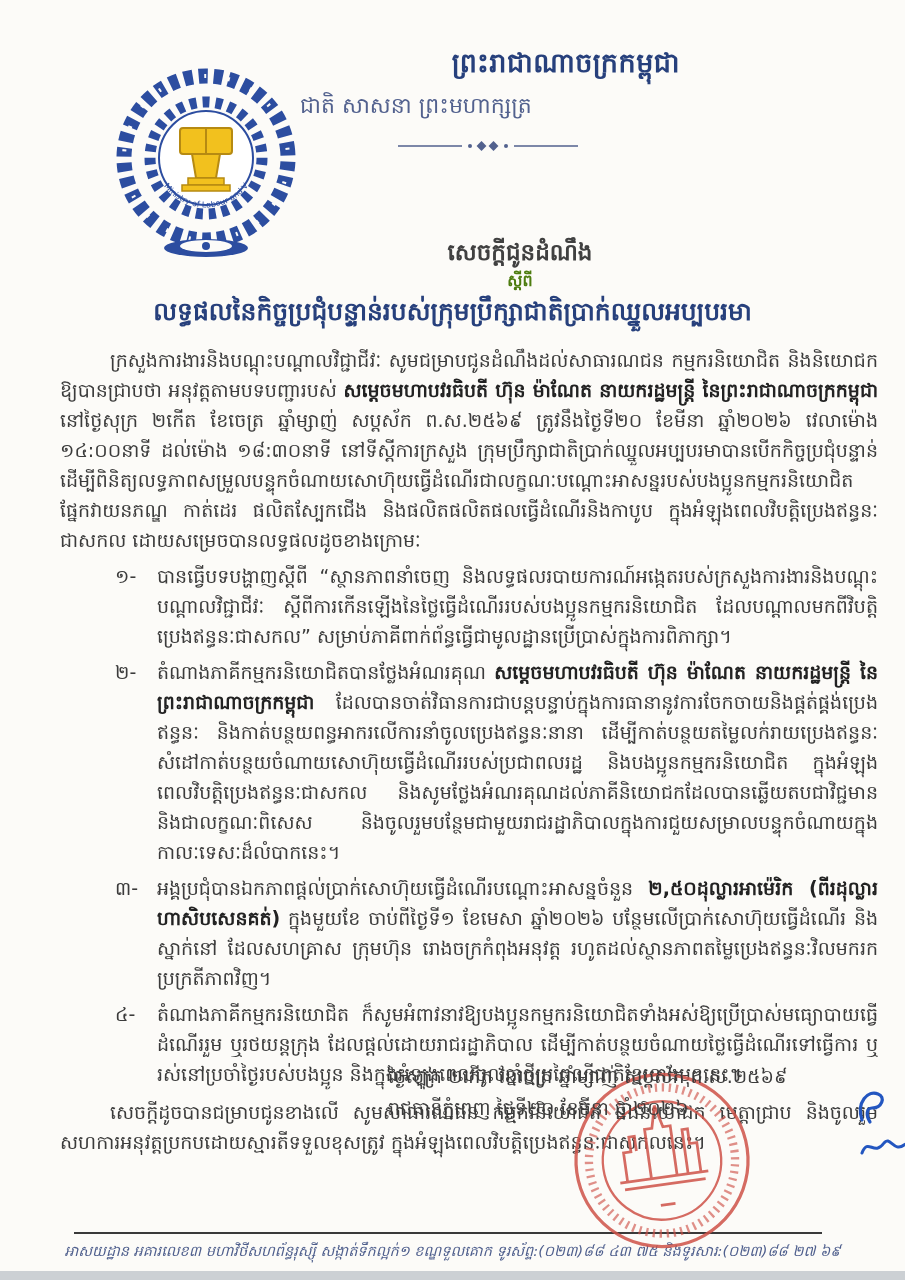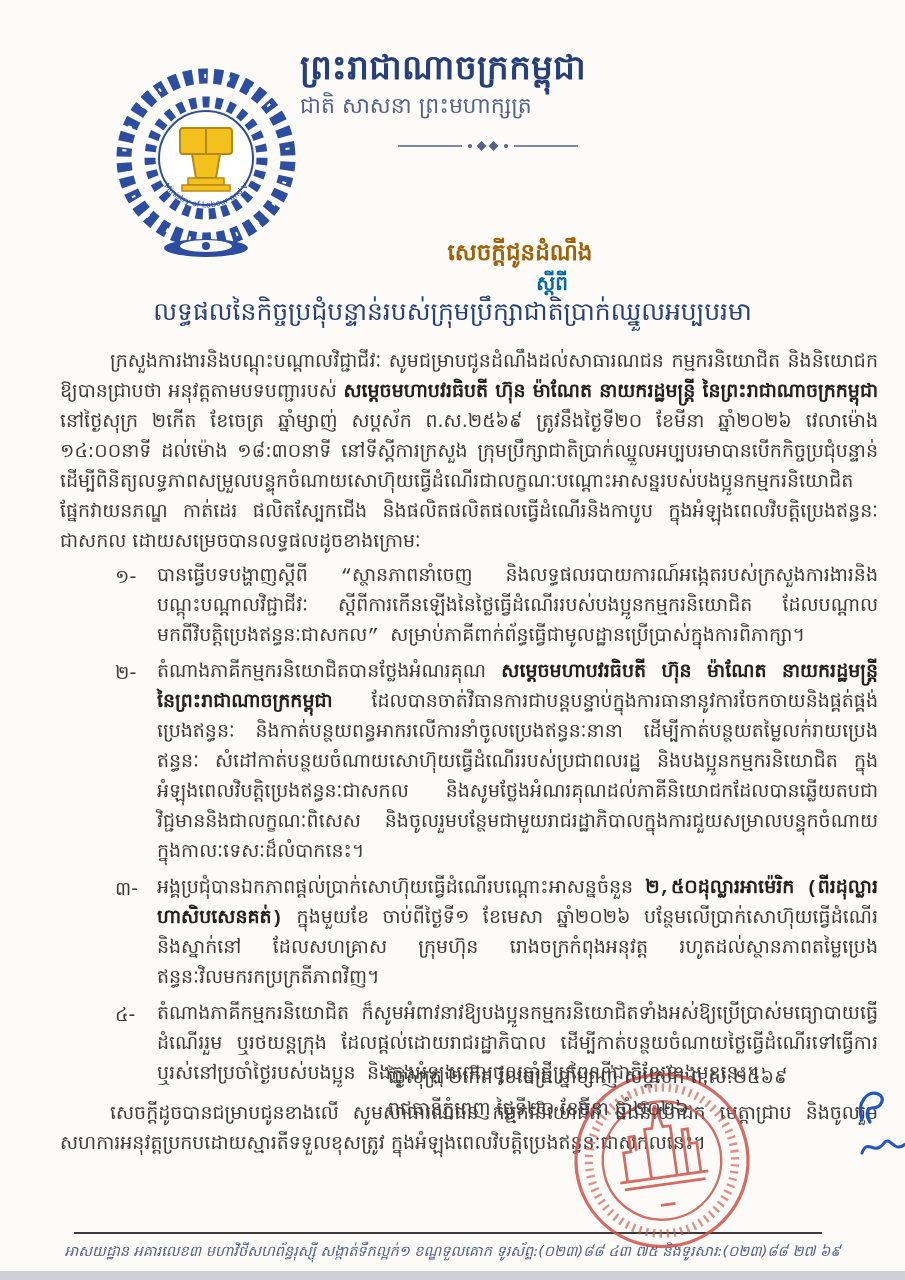--- a/index.html
+++ b/index.html
@@ -4,43 +4,43 @@
 <style>
   * { margin:0; padding:0; box-sizing:border-box; }
   html,body { background:#e8e8e6; }
   body { font-family:"DejaVu Sans", sans-serif; }
   .page {
     position:relative; width:905px; height:1280px; margin:0 auto;
     background:#fcfbf8; overflow:hidden; color:#3b3b3b;
   }
   
   .logo-wrap { position:absolute; left:88px; top:66px; width:248px; height:200px; }
-  .kingdom { position:absolute; left:300px; top:46px; width:380px; text-align:left;
-             font-size:34px; font-weight:700; color:#27407c; letter-spacing:.5px; }
+  .kingdom { position:absolute; left:300px; top:46px; width:380px; text-align:right;
+             font-size:27px; font-weight:700; color:#27407c; letter-spacing:.5px; }
   .motto   { position:absolute; left:300px; top:92px; width:380px; text-align:left;
              font-size:22px; color:#52618e; }
   .ornament { position:absolute; left:398px; top:138px; width:180px; height:14px; }
   
   .ministry-name { position:absolute; left:22px; top:240px; font-size:19px; font-weight:700;
                    color:#27407c; }
   .announce-heading { position:absolute; left:520px; top:238px; transform:translateX(-50%);
-                      font-size:23px; font-weight:700; color:#a16207; white-space:nowrap; }
-  .regarding { position:absolute; left:552px; top:270px; transform:translateX(-50%);
-               font-size:20px; font-weight:700; color:#0369a1; }
+                      font-size:23px; font-weight:700; color:#404040; white-space:nowrap; }
+  .regarding { position:absolute; left:520px; top:270px; transform:translateX(-50%);
+               font-size:16px; font-weight:700; color:#4d7c0f; }
   .subject { position:absolute; left:0; top:296px; width:100%; text-align:center;
-             font-size:25px; font-weight:400; color:#27407c; }
+             font-size:25px; font-weight:700; color:#27407c; }
   
   .doc-body { position:absolute; left:60px; top:345px; width:818px;
               font-size:19px; line-height:30px; text-align:justify; color:#3b3b3b; }
   .doc-body p.indent { text-indent:50px; }
   .bold-seg { font-weight:700; color:#222; }
   ul.num-list { list-style:none; margin-top:5px; }
   ul.num-list li { display:flex; margin-top:6px; }
   ul.num-list .num { flex:0 0 42px; margin-left:55px; text-align:left; }
-  ul.num-list .itm-text { flex:1; text-align:justify;font-family:Liberation Mono, monospace; }
+  ul.num-list .itm-text { flex:1; text-align:justify; }
   .closing { margin-top:8px; position:relative; }
   .sig-inline { position:absolute; right:-8px; bottom:-6px; width:78px; height:34px; }
   
   .date-block { position:absolute; left:388px; top:1060px; width:478px; text-align:left;
                 font-size:19px; line-height:32px; color:#3b3b3b; z-index:3; }
   .sig-initial { position:absolute; right:-22px; top:26px; width:34px; height:40px; }
   .stamp { position:absolute; left:562px; top:1068px; width:200px; height:185px;
            z-index:2; opacity:.85; transform:rotate(-8deg); }
   
   .footer-rule { position:absolute; left:74px; top:1232px; width:748px; height:2px;

